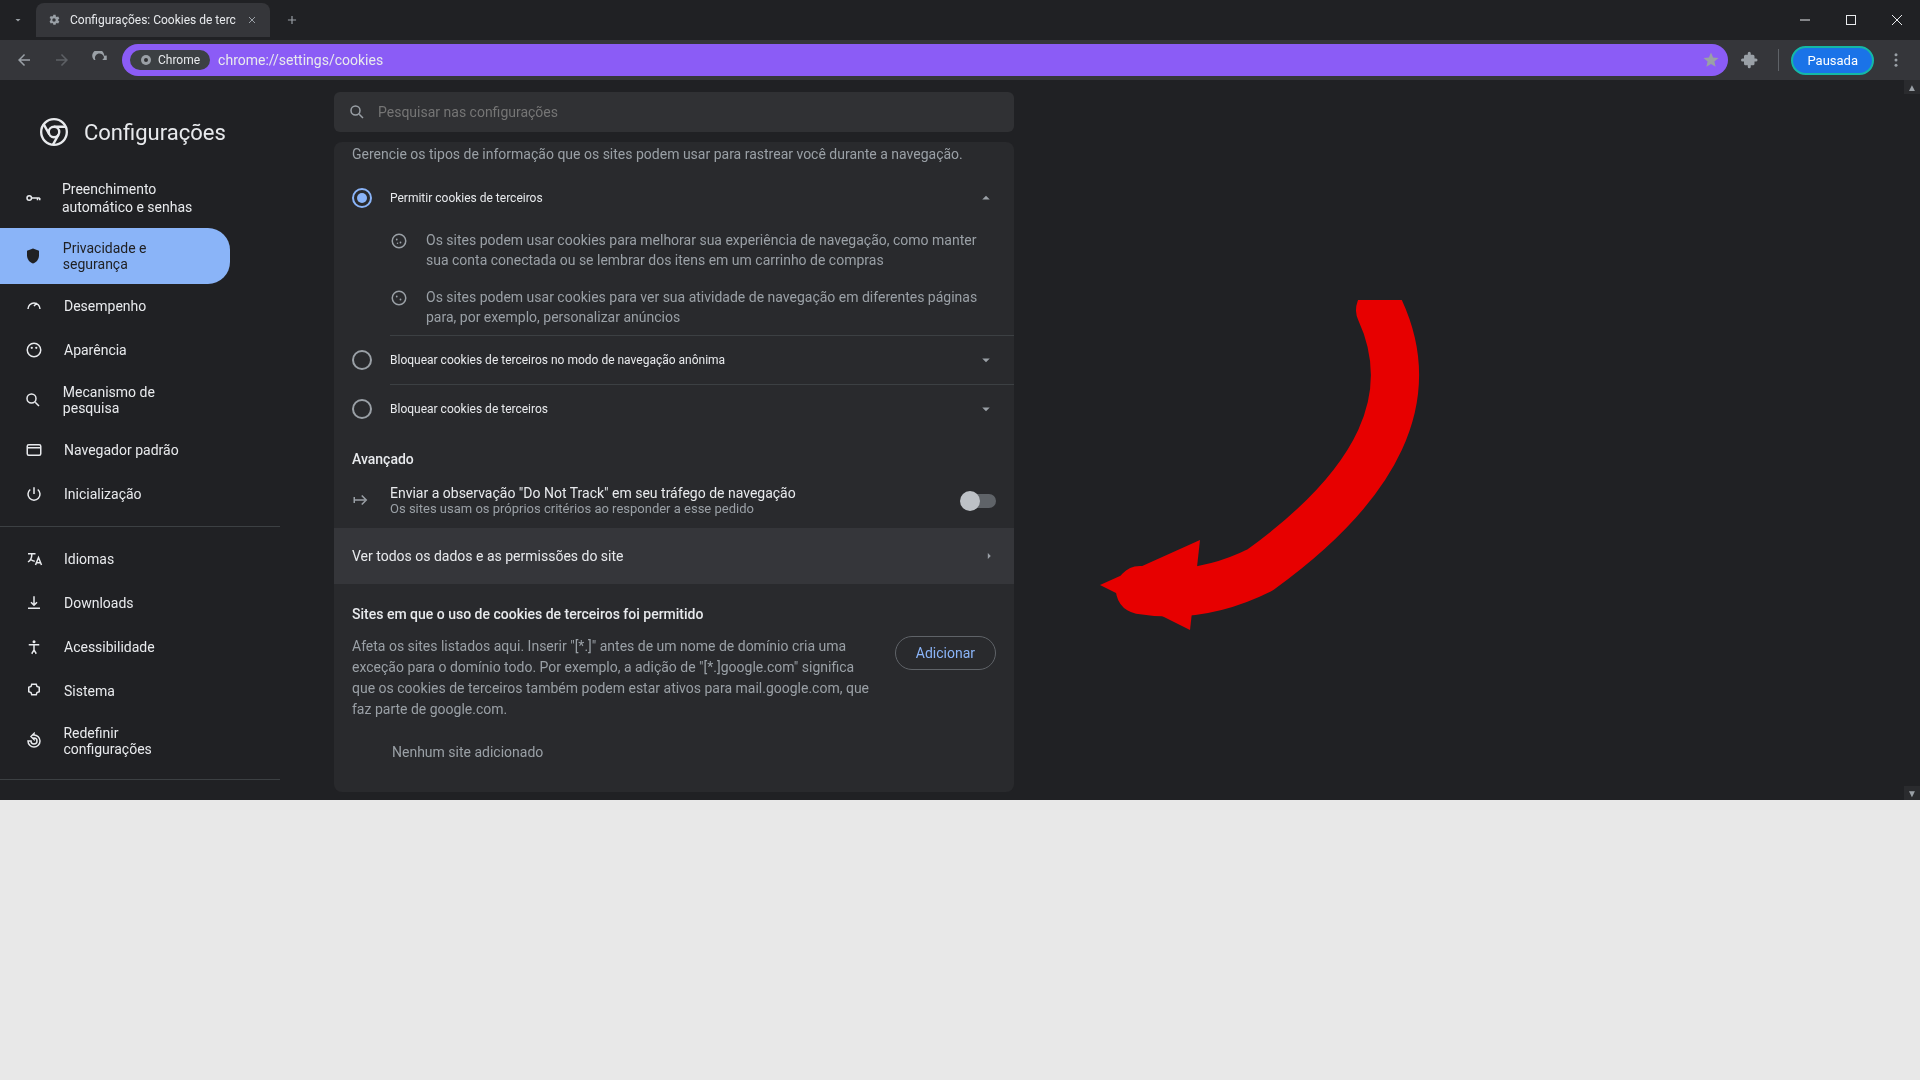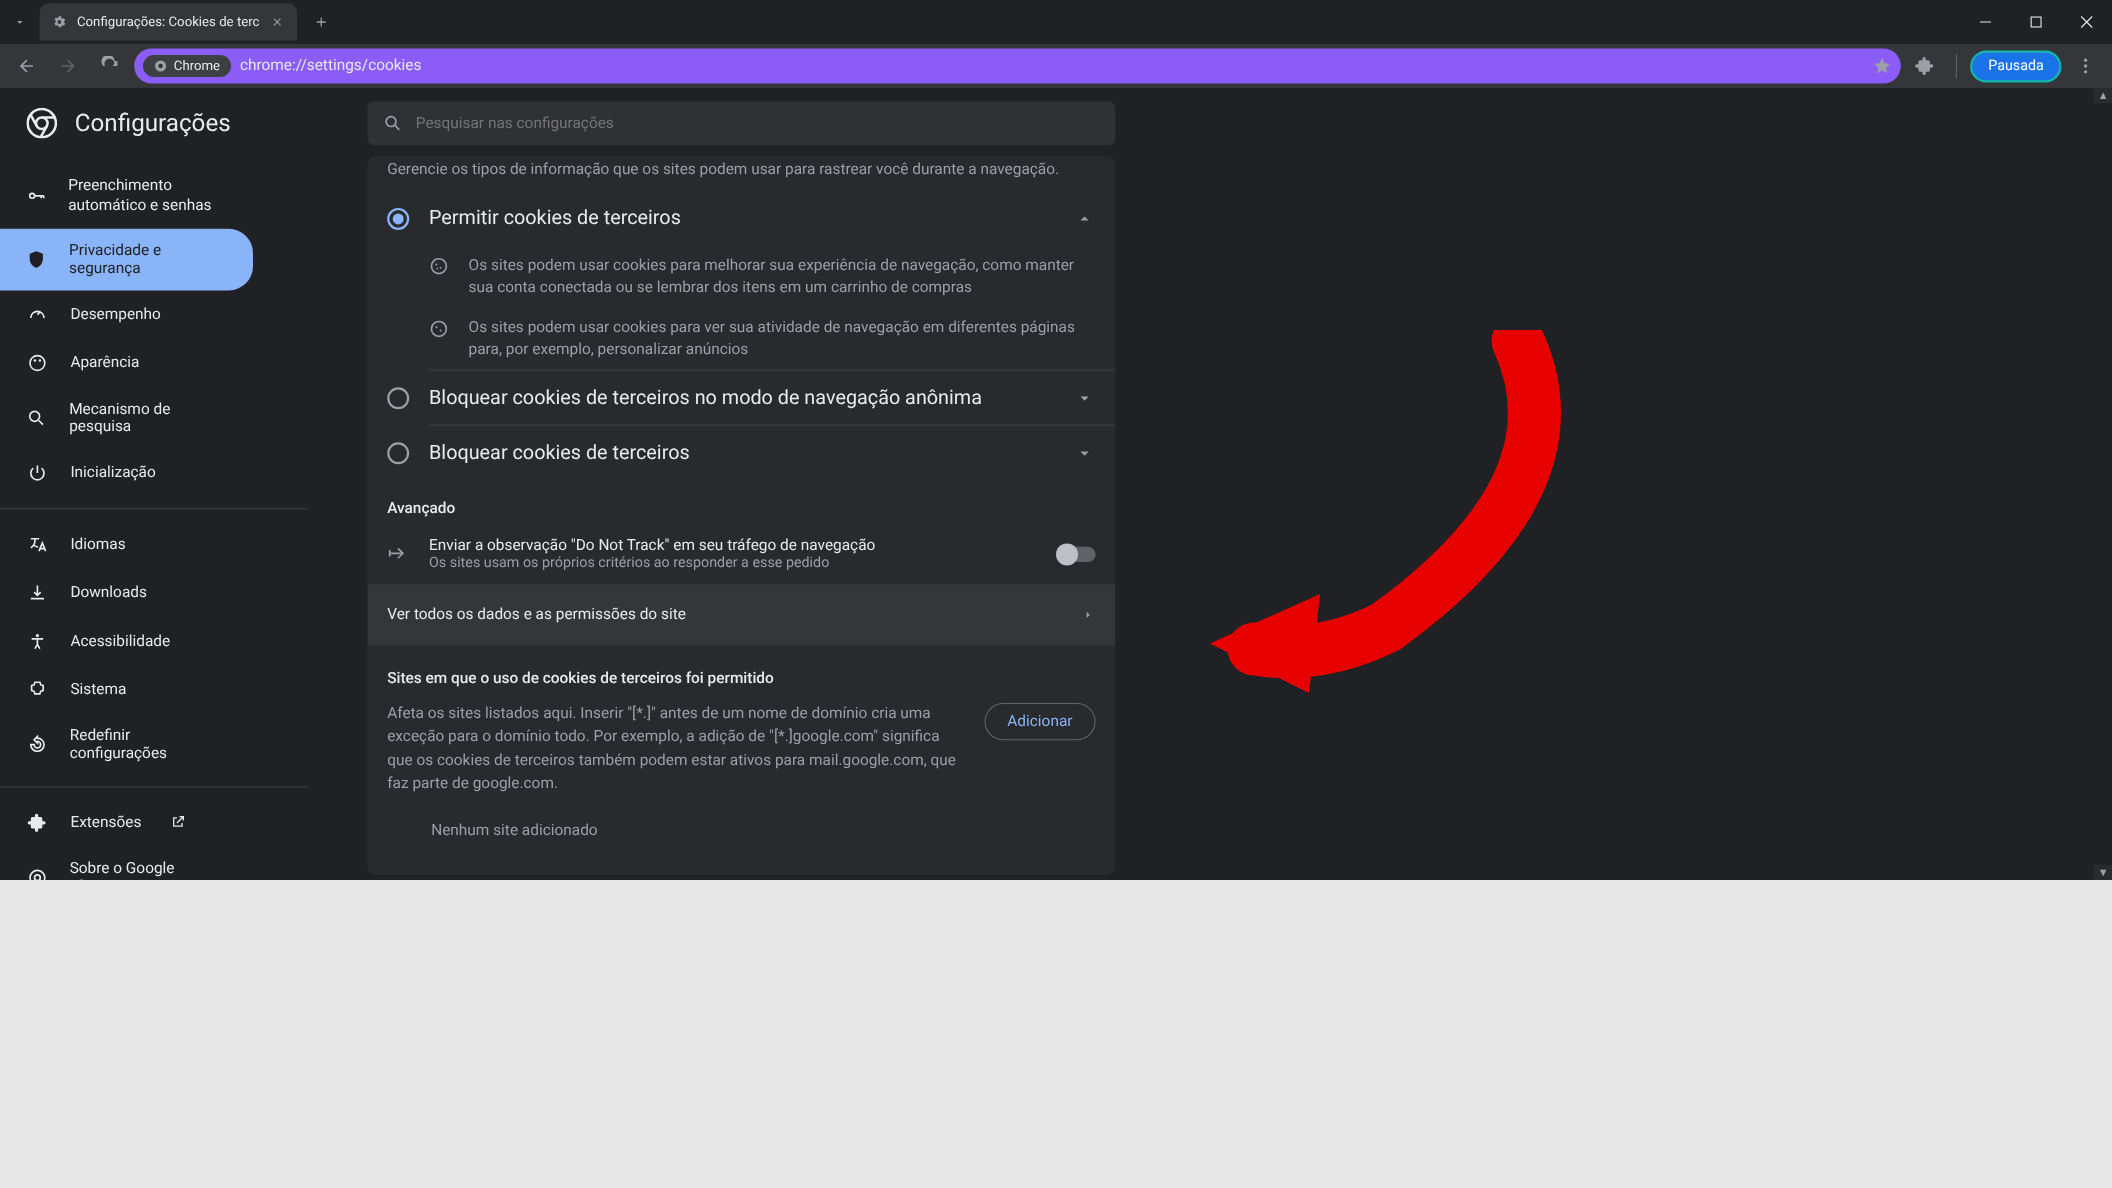--- a/index.html
+++ b/index.html
@@ -25,40 +25,40 @@
 .omni-right { margin-left: auto; display:flex; align-items:center; gap:6px; }
 .profile-chip { background: #1a73e8; color: #fff; border-radius: 16px; padding: 5px 14px; font-size: 13px; border: 2px solid #14b8a6; }
 
 
 .content { position: absolute; top: 80px; left: 0; right: 0; bottom: 0; display: flex; background: #202124; }
 .scrollbar-top { position:absolute; top:80px; right:0; width:16px; height:14px; background:#2a2b2e; display:flex; align-items:center; justify-content:center; color:#9aa0a6; font-size:10px; }
 .scrollbar-bot { position:absolute; bottom:0; right:0; width:16px; height:14px; background:#2a2b2e; display:flex; align-items:center; justify-content:center; color:#9aa0a6; font-size:10px; }
 
 
 .sidebar { width: 320px; padding-top: 0; }
-.brand { display: flex; align-items: center; gap: 16px; padding: 18px 24px 22px; }
+.brand { display: flex; align-items: center; gap: 16px; padding: 18px 40px 22px; margin-top: 20px; }
 .brand-icon { width: 28px; height: 28px; }
 .brand-title { font-size: 22px; color: #e8eaed; }
 .nav { display: flex; flex-direction: column; }
 .nav-item { display: flex; align-items: center; gap: 20px; padding: 12px 24px; font-size: 14px; color: #e8eaed; border-radius: 0 22px 22px 0; margin-right: 90px; cursor: pointer; }
 .nav-item.active { background: #8ab4f8; color: #202124; }
 .nav-item .icon { width: 20px; height: 20px; display:flex; align-items:center; justify-content:center; color: inherit; }
 .nav-sep { height: 1px; background: #3c4043; margin: 10px 0; width: 280px; }
 .ext-arrow { width: 16px; height: 16px; margin-left: 6px; }
 
 
 .main { flex: 1; display: flex; flex-direction: column; align-items: flex-start; }
 .search-wrap { width: 680px; margin: 12px 0 0 14px; }
 .search-box { width: 100%; height: 40px; background: #303134; border-radius: 6px; display: flex; align-items: center; padding: 0 14px; gap: 12px; color: #9aa0a6; }
 .search-box input { background: transparent; border: none; outline: none; color: #e8eaed; font-size: 14px; flex: 1; }
 .panel { width: 680px; margin-left: 14px; margin-top: 10px; background: #292a2d; border-radius: 8px; overflow: hidden; }
 .truncated-line { color: #9aa0a6; font-size: 14px; padding: 4px 18px 12px; white-space: nowrap; overflow: hidden; }
 
 .radio-row { display: flex; align-items: center; gap: 18px; padding: 14px 18px; }
-.radio-row .rlabel { flex: 1; font-size: 18px; color: #e8eaed; }
+.radio-row .rlabel { flex: 1; font-size: 12px; color: #e8eaed; }
 .radio { width: 20px; height: 20px; border-radius: 50%; border: 2px solid #9aa0a6; display:flex; align-items:center; justify-content:center; }
 .radio.selected { border-color: #8ab4f8; }
 .radio.selected::after { content:''; width:10px; height:10px; border-radius:50%; background:#8ab4f8; }
 .chev { width: 20px; height:20px; color:#9aa0a6; display:flex; align-items:center; justify-content:center; }
 
 .sub-desc { display:flex; gap: 16px; padding: 8px 18px 8px 56px; align-items:flex-start; }
 .sub-desc .cookie-icon { width: 20px; height:20px; color:#9aa0a6; margin-top:2px; flex-shrink:0;}
 .sub-desc-text { font-size: 14px; color: #9aa0a6; line-height: 1.45; }
 .hr { height: 1px; background: #3c4043; margin-left: 56px; }
 
@@ -239,20 +239,29 @@
             <svg width="18" height="18" viewBox="0 0 24 24">
               <circle cx="10" cy="10" r="6" fill="none" stroke="currentColor" stroke-width="2"></circle>
               <path stroke="currentColor" stroke-width="2" d="M15 15l5 5"></path>
             </svg>
           </span>
           <span>Mecanismo de pesquisa</span>
         </div>
       <div class="nav-item">
           <span class="icon">
             <svg width="18" height="18" viewBox="0 0 24 24">
+              <rect x="3" y="5" width="18" height="14" rx="2" fill="none" stroke="currentColor" stroke-width="2"></rect>
+              <path stroke="currentColor" stroke-width="2" d="M3 9h18"></path>
+            </svg>
+          </span>
+          <span>Navegador padrão</span>
+        </div>
+      <div class="nav-item">
+          <span class="icon">
+            <svg width="18" height="18" viewBox="0 0 24 24">
               <path fill="none" stroke="currentColor" stroke-width="2" d="M12 3v9M7 6a8 8 0 1010 0"></path>
             </svg>
           </span>
           <span>Inicialização</span>
         </div>
     </div>
     <div class="nav-sep"></div>
     <div class="nav">
       <div class="nav-item">
           <span class="icon">

